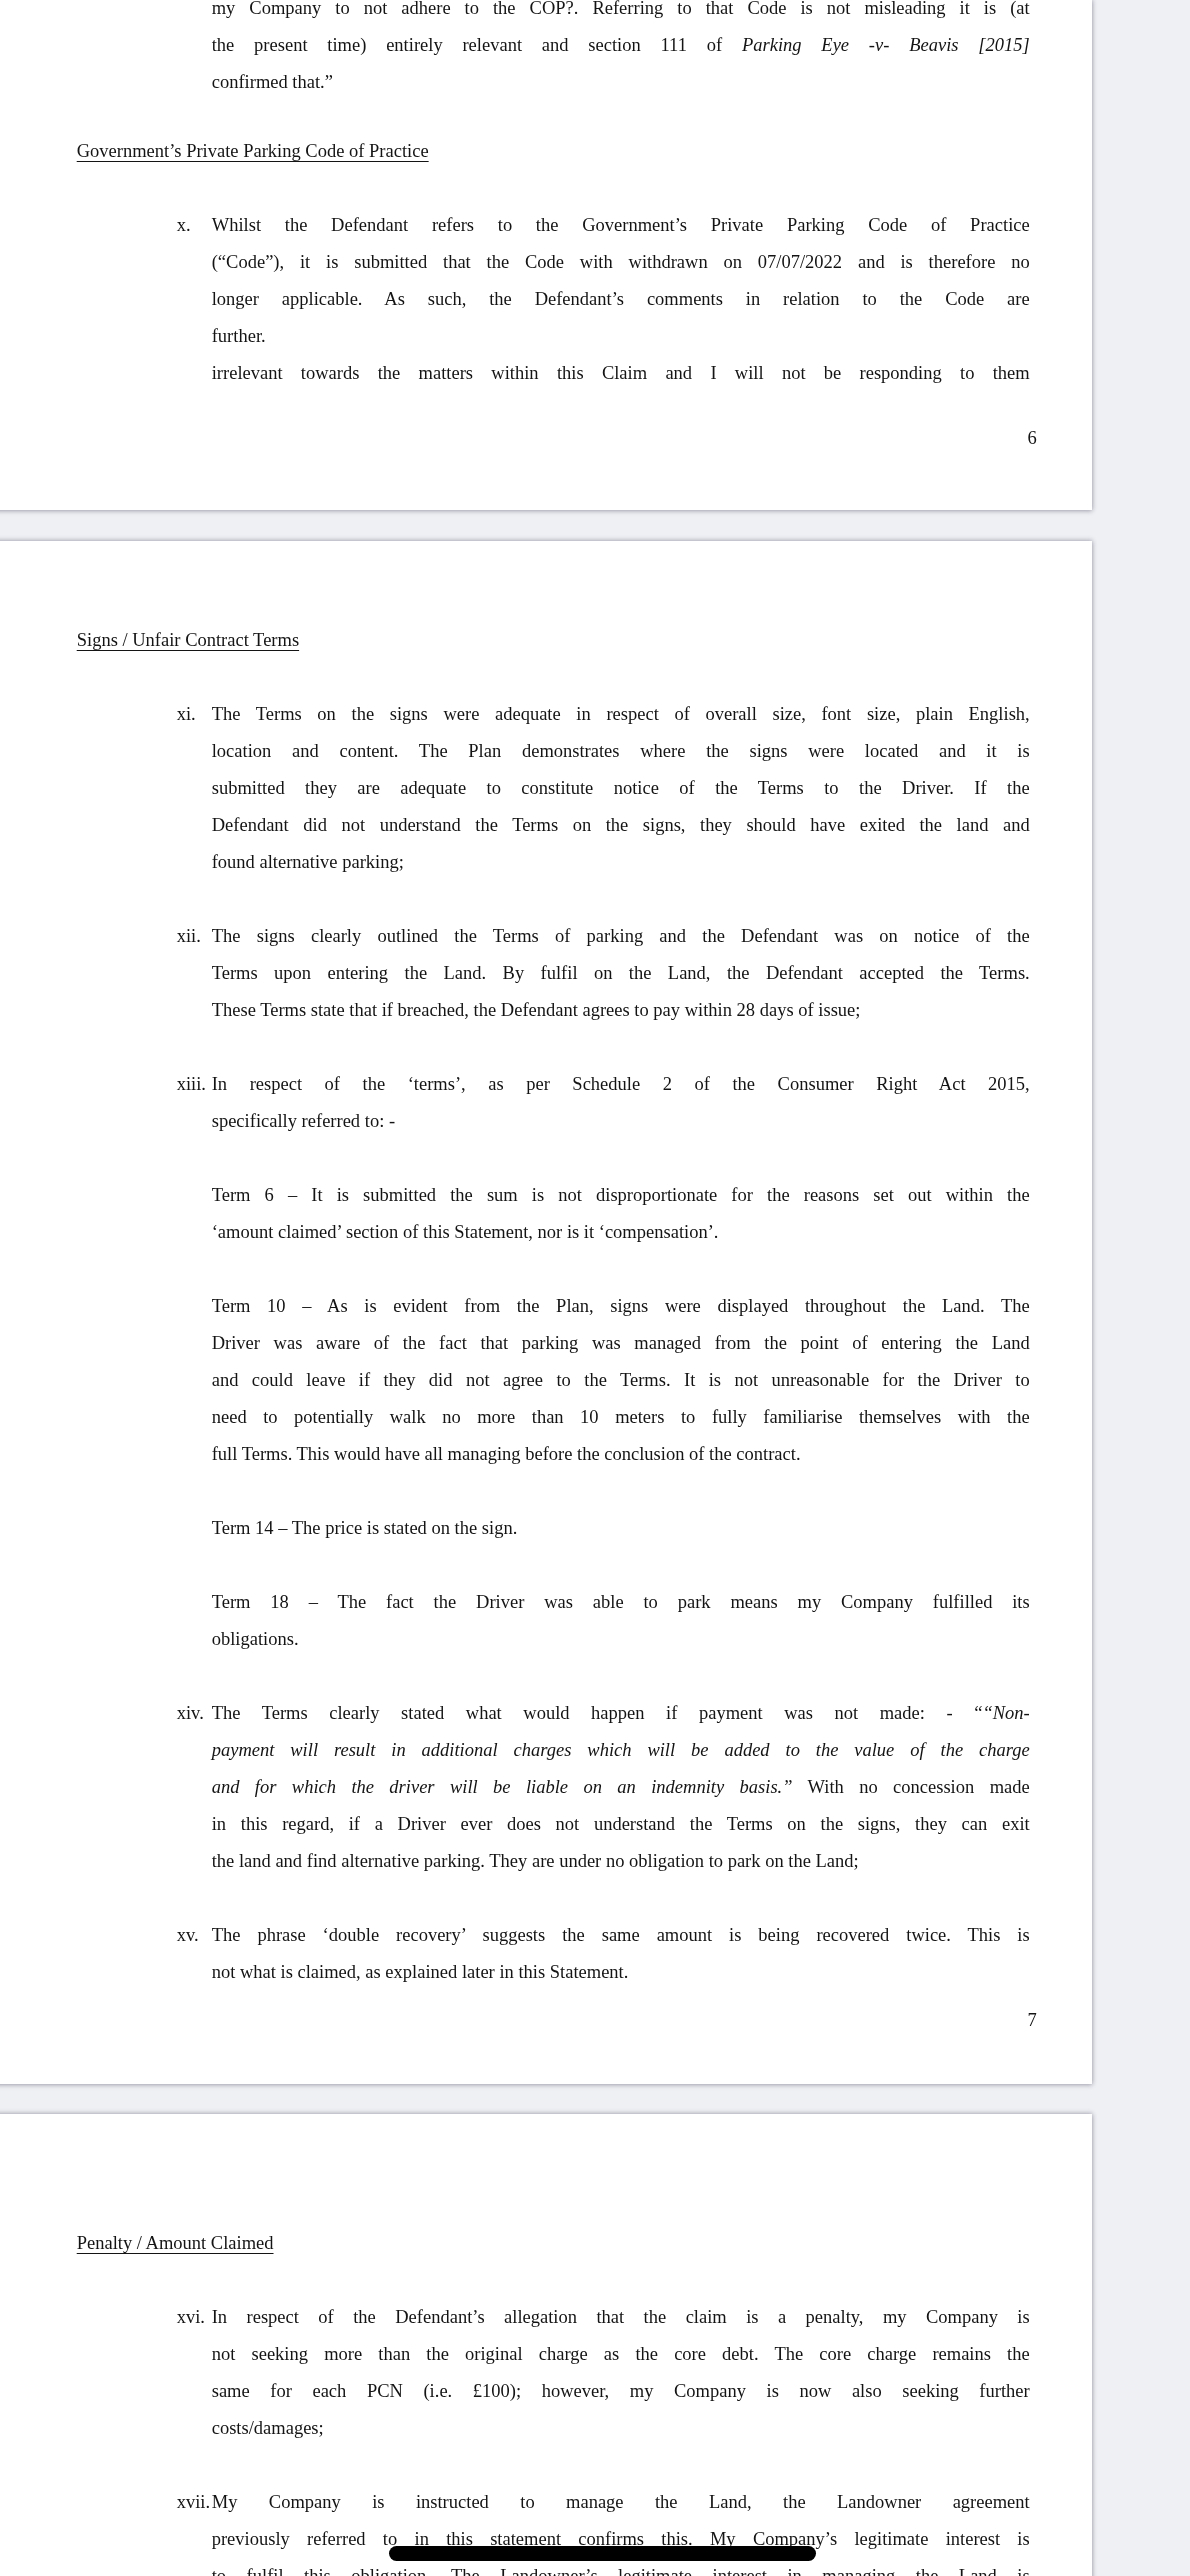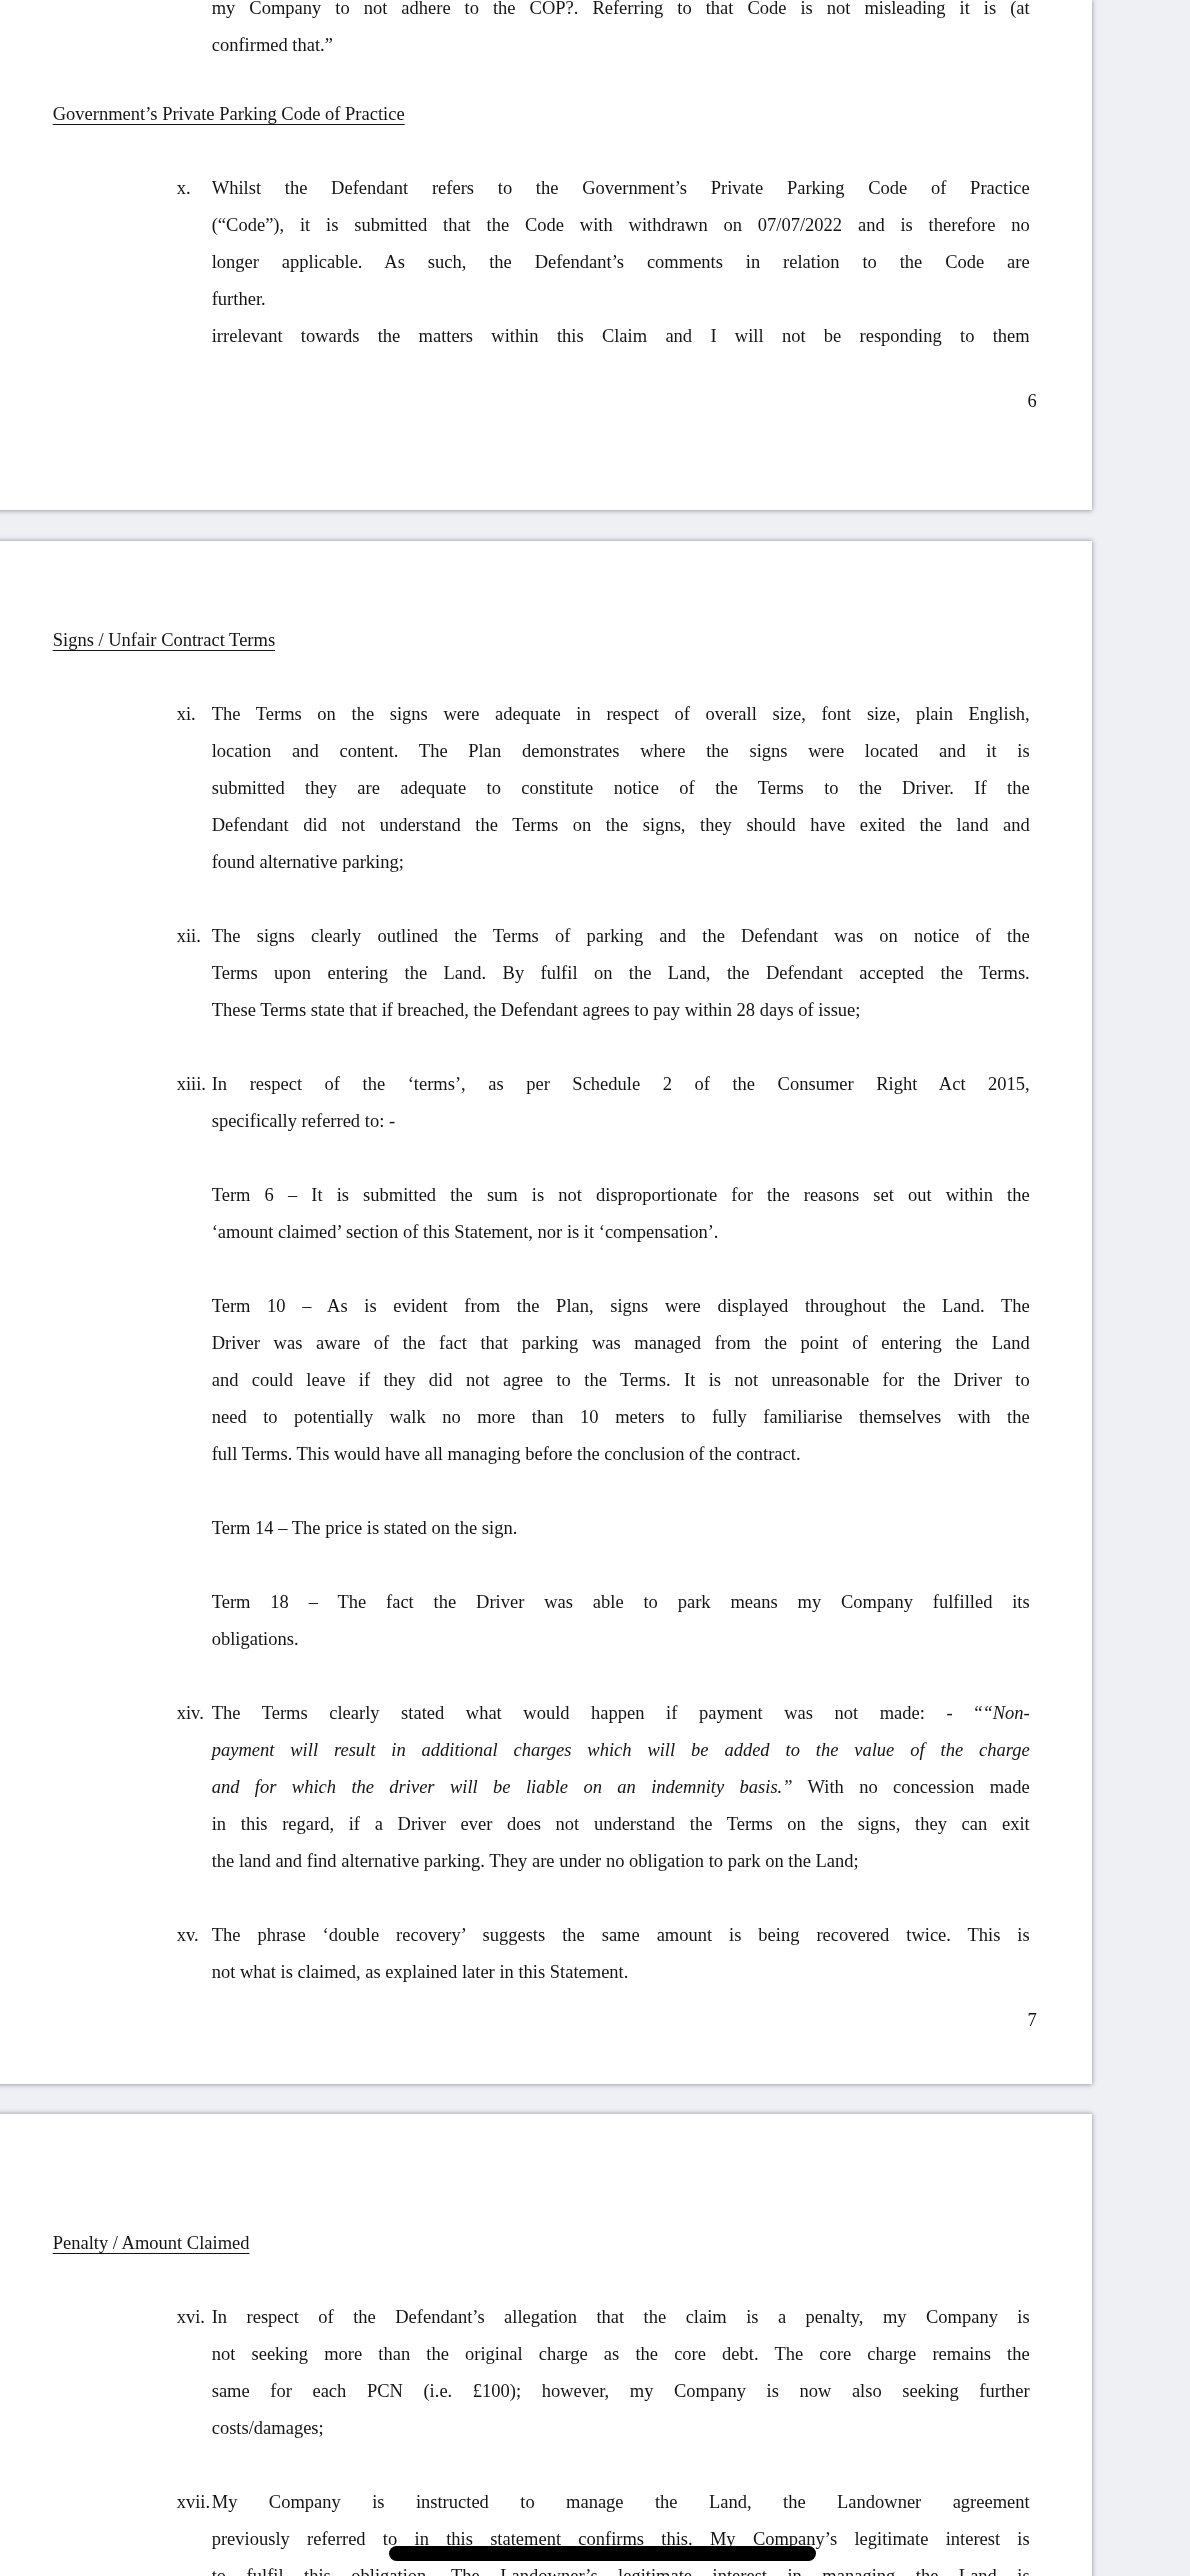--- a/index.html
+++ b/index.html
@@ -18,21 +18,21 @@
   .page1{top:0;height:510px;}
   .page2{top:541px;height:1543px;}
   .page3{top:2114px;height:519px;}
   .content{font-size:18.5px;line-height:37px;}
   .page1 .content{margin-top:-10.2px;}
   .page2 .content{padding-top:81px;}
   .page3 .content{padding-top:111px;}
   .content > div + div{margin-top:37px;}
   .page1 .heading{margin-top:32px;}
   .heading{
-    margin-left:62px;
+    margin-left:86px;
     text-decoration:underline;
     text-underline-offset:3.7px;
     text-decoration-thickness:1.4px;
   }
   .para{position:relative;margin-left:221px;width:818px;}
   .marker{position:absolute;left:-35px;top:0;white-space:pre;}
   .line{text-align:justify;text-align-last:justify;}
   .line.last{text-align-last:left;font-family:Liberation Serif, serif;}
   .para.tab .line:first-child{padding-left:66px;}
   .it{font-style:italic;}
@@ -45,20 +45,21 @@
   }
 </style>
 </head>
 <body>
 
 <div class="viewer">
   <div class="page page1">
     <div class="content">
         <div class="para">
           <div class="line"><span>my Company to not adhere to the COP?. Referring to that Code is not misleading it is (at</span></div>
+          <div class="line"><span>the present time) entirely relevant and section 111 of </span><span class="it">Parking Eye -v- Beavis [2015]</span></div>
           <div class="line last"><span>confirmed that.”</span></div>
         </div>
         <div class="heading">Government’s Private Parking Code of Practice</div>
         <div class="para">
           <span class="marker">x.</span>
           <div class="line"><span>Whilst the Defendant refers to the Government’s Private Parking Code of Practice</span></div>
           <div class="line"><span>(“Code”), it is submitted that the Code with withdrawn on 07/07/2022 and is therefore no</span></div>
           <div class="line"><span>longer applicable. As such, the Defendant’s comments in relation to the Code are</span></div>
           <div class="line last"><span>further.</span></div>
           <div class="line"><span>irrelevant towards the matters within this Claim and I will not be responding to them</span></div>

